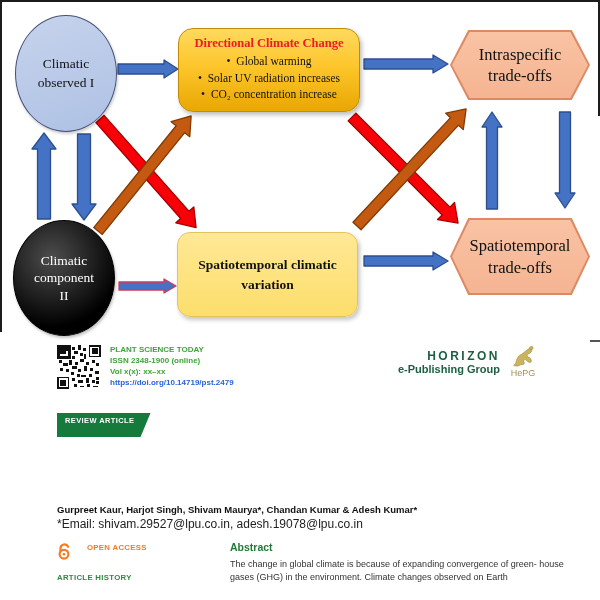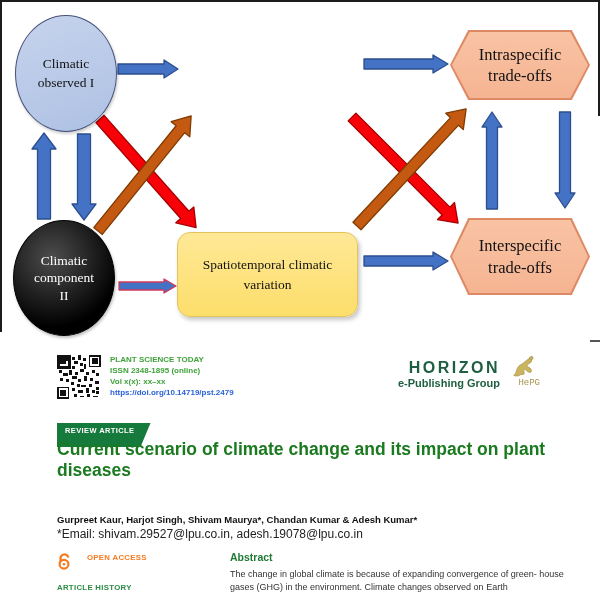--- a/index.html
+++ b/index.html
@@ -25,43 +25,43 @@
     background:linear-gradient(180deg,#ffd95e 0%,#fdc62c 45%,#e9a702 100%);
     border:1px solid #c08c08;box-shadow:2px 3px 4px rgba(0,0,0,.25);
     flex-direction:column;justify-content:flex-start;padding-top:7px;}
   .boxdcc .dcc-title{font-weight:bold;color:#ed1c24;font-size:12.5px;}
   .boxdcc ul{list-style:none;margin:2px 0 0 0;padding:0;font-size:11.5px;color:#111;}
   .boxdcc li{line-height:1.45;}
   .boxdcc li::before{content:"\2022\2002";}
   .boxspat{left:177px;top:232px;width:181px;height:85px;border-radius:13px;
     background:linear-gradient(180deg,#ffe globalwarming);}
   .boxspat{background:linear-gradient(180deg,#ffe896,#fcde6b);border:1px solid #e3c35c;
-    box-shadow:2px 3px 4px rgba(0,0,0,.22);font-weight:normal;font-size:13.5px;color:#111;line-height:1.45;}
+    box-shadow:2px 3px 4px rgba(0,0,0,.22);font-weight:bold;font-size:13.5px;color:#111;line-height:1.45;}
   .hex{position:absolute;}
   .hex .hex-outer{position:absolute;inset:0;background:#dd8a64;
     clip-path:polygon(0% 50%,13% 0%,87% 0%,100% 50%,87% 100%,13% 100%);}
   .hex .hex-inner{position:absolute;inset:2px;background:linear-gradient(180deg,#f9c3a4,#f5b492);
     clip-path:polygon(0% 50%,13% 0%,87% 0%,100% 50%,87% 100%,13% 100%);
     display:flex;align-items:center;justify-content:center;text-align:center;
     font-size:16.5px;color:#111;line-height:1.3;}
   .hex1{left:450px;top:30px;width:140px;height:70px;}
   .hex2{left:450px;top:218px;width:140px;height:77px;}
   #connector-layer svg{position:absolute;overflow:visible;}
 
   
-  .doc{position:absolute;left:0;top:346px;width:600px;height:250px;}
+  .doc{position:absolute;left:0;top:336px;width:600px;height:250px;}
   .qr{position:absolute;left:57px;top:9px;width:44px;height:44px;}
   .jinfo{position:absolute;left:110px;top:8px;font-size:8px;font-weight:bold;line-height:11px;color:#3fa33a;}
   .jinfo .doi{color:#2b62d9;}
   .publisher{position:absolute;left:370px;top:13px;width:130px;text-align:right;color:#1e5f41;}
-  .publisher .p1{font-size:16px;font-weight:bold;letter-spacing:2.5px;}
+  .publisher .p1{font-size:12px;font-weight:bold;letter-spacing:2.5px;}
   .publisher .p2{font-size:11px;font-weight:bold;}
   .hepg{position:absolute;left:506px;top:8px;width:34px;text-align:center;}
   .hepg .lion{display:block;margin:0 auto;}
-  .hepg .hepg-label{font-family:Liberation Mono, monospace;font-size:9px;color:#a8924c;text-align:right;}
+  .hepg .hepg-label{font-family:Liberation Sans, sans-serif;font-size:9px;color:#a8924c;}
 
   .badge{position:absolute;left:57px;top:77px;background:#157a3c;color:#fff;
     font-size:7.5px;font-weight:bold;letter-spacing:.4px;padding:3px 16px 12px 8px;
     clip-path:polygon(0 0,100% 0,calc(100% - 10px) 100%,0 100%);}
   .title{position:absolute;left:57px;top:93px;width:508px;font-size:17.5px;line-height:21px;
     font-weight:bold;color:#1a7a1f;}
   .authors{position:absolute;left:57px;top:140px;font-size:9.5px;font-weight:bold;color:#111;margin-top:28px;}
   .affil{position:absolute;left:57px;top:156px;font-size:7.8px;color:#222;}
   .email{position:absolute;left:57px;top:181px;font-size:12px;color:#222;}
 
@@ -130,20 +130,28 @@
     </div>
 
     <div class="node ellipse2">
       <div>
         <div>Climatic</div>
         <div>component</div>
         <div>II</div>
       </div>
     </div>
 
+    <div class="node boxdcc">
+      <div class="dcc-title">Directional Climate Change</div>
+      <ul>
+        <li>Global warming</li>
+        <li>Solar UV radiation increases</li>
+        <li>CO₂ concentration increase</li>
+      </ul>
+    </div>
 
     <div class="node boxspat">
       <div>
         <div>Spatiotemporal climatic</div>
         <div>variation</div>
       </div>
     </div>
 
     <div class="hex hex1">
       <div class="hex-outer"></div>
@@ -152,21 +160,21 @@
           <div>Intraspecific</div>
           <div>trade-offs</div>
         </div>
       </div>
     </div>
 
     <div class="hex hex2">
       <div class="hex-outer"></div>
       <div class="hex-inner">
         <div>
-          <div>Interspecific</div>
+          <div>Spatiotemporal</div>
           <div>trade-offs</div>
         </div>
       </div>
     </div>
   </div>
 
   <div class="doc">
 
     <svg class="qr" viewBox="0 0 29 29" shape-rendering="crispEdges">
       <rect width="29" height="29" fill="#fff"></rect>
@@ -221,41 +229,40 @@
           <rect x="11" y="26" width="2" height="2"></rect>
         <rect x="15" y="27" width="3" height="1"></rect>
           <rect x="20" y="26" width="2" height="2"></rect>
         <rect x="24" y="27" width="3" height="1"></rect>
           <rect x="26" y="24" width="2" height="2"></rect>
       </g>
     </svg>
 
     <div class="jinfo">
       <div>PLANT SCIENCE TODAY</div>
-      <div>ISSN 2348-1895 (online)</div>
+      <div>ISSN 2348-1900 (online)</div>
       <div>Vol x(x): xx–xx</div>
       <div class="doi">https://doi.org/10.14719/pst.2479</div>
     </div>
 
     <div class="publisher">
       <div class="p1">HORIZON</div>
       <div class="p2">e-Publishing Group</div>
     </div>
 
     <div class="hepg">
       <svg class="lion" width="30" height="24" viewBox="0 0 30 24">
         <path fill="#cbb45e" stroke="#9d8a3e" stroke-width="0.6" d="M6 21c2-1 2-4 3-6s2-4 5-5c2-1 3-3 5-4 1-1 3-2 4-1s1 3-1 4c-1 1-3 1-3 3 0 1 2 1 3 2s2 3 1 4-3 0-4-1-2-2-3-1 1 3 0 4-3 0-4 1-2 1-4 1-3-1-2-1z"></path>
         <path fill="#cbb45e" stroke="#9d8a3e" stroke-width="0.6" d="M22 3c1-1 3-1 3 1s-2 2-3 1 -1-1 0-2z"></path>
       </svg>
       <div class="hepg-label">HePG</div>
     </div>
 
     <div class="badge">REVIEW ARTICLE</div>
 
-    <h1 class="title" style="margin:0">Current scenario of climate change and its impact on plant diseases</h1>
 
     <div class="authors">Gurpreet Kaur, Harjot Singh, Shivam Maurya*, Chandan Kumar &amp; Adesh Kumar*</div>
     <div class="email">*Email: shivam.29527@lpu.co.in, adesh.19078@lpu.co.in</div>
 
     <div class="oa">
       <svg width="15" height="17" viewBox="0 0 15 17">
         <path d="M3.5 8 V5.5 a4 4 0 0 1 7.6-1.8" fill="none" stroke="#f47b20" stroke-width="2.2" stroke-linecap="round"></path>
         <circle cx="7" cy="11.2" r="4.4" fill="none" stroke="#f47b20" stroke-width="2.2"></circle>
         <circle cx="7" cy="11.2" r="1.3" fill="#f47b20"></circle>
       </svg>

